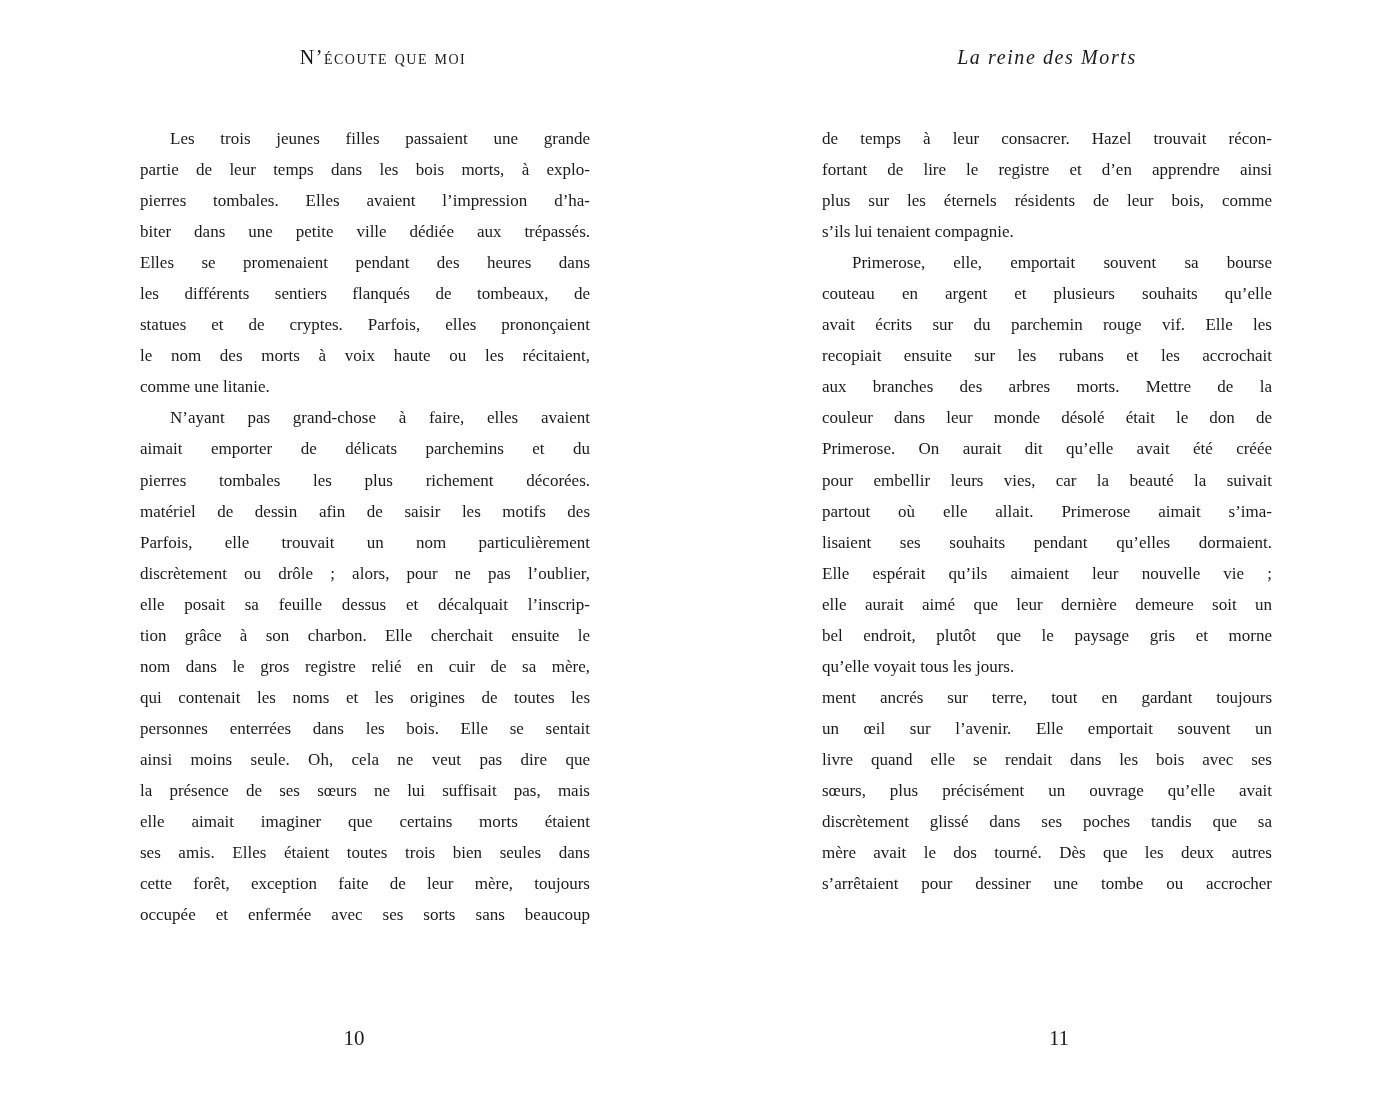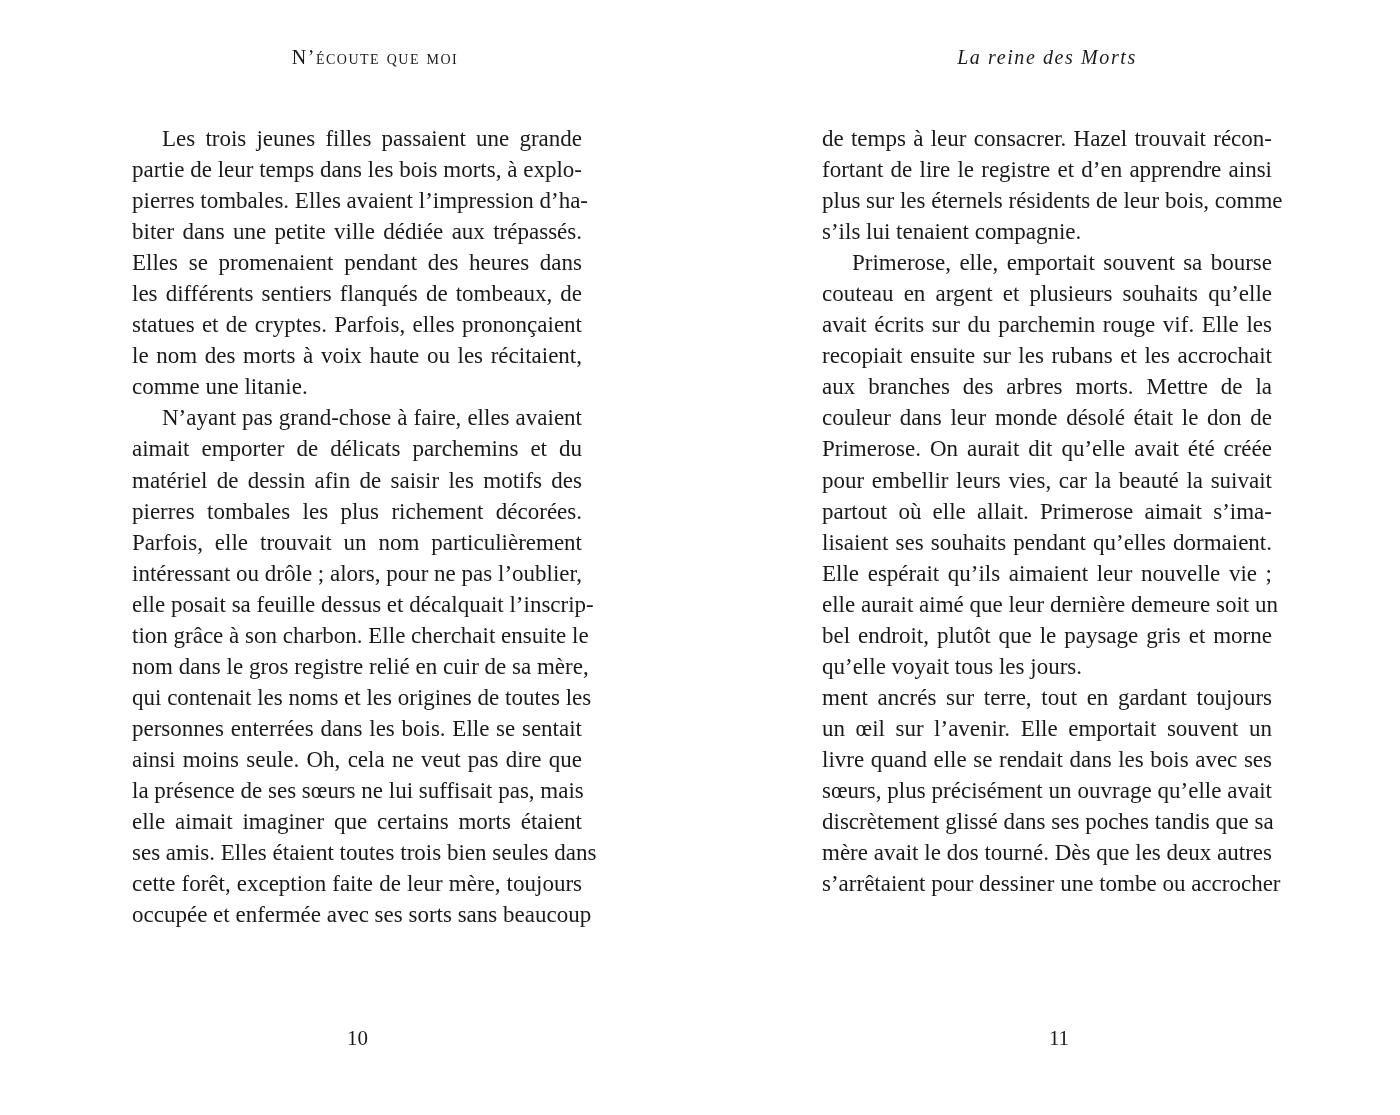--- a/index.html
+++ b/index.html
@@ -14,21 +14,21 @@
       overflow: hidden;
       font-family: "Liberation Serif", "DejaVu Serif", serif;
       color: #1a1a1a;
     }
     .page {
       position: absolute;
       top: 0;
       width: 700px;
       height: 1115px;
     }
-    .page-left { left: 4px; padding-left: 28px; }
+    .page-left { left: 12px; padding-left: 28px; }
     .page-right { left: 700px; }
 
     .running-head {
       position: absolute;
       top: 44px;
       left: 0;
       width: 100%;
       text-align: center;
       font-size: 20px;
       line-height: 26px;
@@ -44,21 +44,21 @@
       letter-spacing: 1.6px;
       padding-left: 0;
       width: 100%;
       left: -3px;
     }
 
     .text-block {
       position: absolute;
       top: 123px;
       width: 450px;
-      font-size: 23px;
+      font-size: 17px;
     }
     .page-left .text-block { left: 128px; }
     .page-right .text-block { left: 122px; }
 
     .line {
       height: 31.05px;
       line-height: 31.05px;
       white-space: nowrap;
       text-align: justify;
       text-align-last: justify;
@@ -72,44 +72,44 @@
     }
 
     .folio {
       position: absolute;
       top: 1024px;
       left: 0;
       font-size: 21px;
       line-height: 28px;
       text-align: center;
     }
-    .page-left .folio { left: 320px; width: 44px; text-align: right; }
+    .page-left .folio { left: 320px; width: 44px; }
     .page-right .folio { left: 337px; width: 44px; }
   </style>
 </head>
 <body>
 
 <div class="page page-left">
   <div class="running-head">N’écoute que moi</div>
   <div class="text-block">
       <div class="line indent">Les trois jeunes filles passaient une grande</div>
       <div class="line">partie de leur temps dans les bois morts, à explo-</div>
       <div class="line">pierres tombales. Elles avaient l’impression d’ha-</div>
       <div class="line">biter dans une petite ville dédiée aux trépassés.</div>
       <div class="line">Elles se promenaient pendant des heures dans</div>
       <div class="line">les différents sentiers flanqués de tombeaux, de</div>
       <div class="line">statues et de cryptes. Parfois, elles prononçaient</div>
       <div class="line">le nom des morts à voix haute ou les récitaient,</div>
       <div class="line last">comme une litanie.</div>
       <div class="line indent">N’ayant pas grand-chose à faire, elles avaient</div>
       <div class="line">aimait emporter de délicats parchemins et du</div>
+      <div class="line">pierres tombales les plus richement décorées.</div>
       <div class="line">matériel de dessin afin de saisir les motifs des</div>
-      <div class="line">pierres tombales les plus richement décorées.</div>
       <div class="line">Parfois, elle trouvait un nom particulièrement</div>
-      <div class="line">intéressant ou drôle ; alors, pour ne pas l’oublier,</div>
+      <div class="line">discrètement ou drôle ; alors, pour ne pas l’oublier,</div>
       <div class="line">elle posait sa feuille dessus et décalquait l’inscrip-</div>
       <div class="line">tion grâce à son charbon. Elle cherchait ensuite le</div>
       <div class="line">nom dans le gros registre relié en cuir de sa mère,</div>
       <div class="line">qui contenait les noms et les origines de toutes les</div>
       <div class="line">personnes enterrées dans les bois. Elle se sentait</div>
       <div class="line">ainsi moins seule. Oh, cela ne veut pas dire que</div>
       <div class="line">la présence de ses sœurs ne lui suffisait pas, mais</div>
       <div class="line">elle aimait imaginer que certains morts étaient</div>
       <div class="line">ses amis. Elles étaient toutes trois bien seules dans</div>
       <div class="line">cette forêt, exception faite de leur mère, toujours</div>

